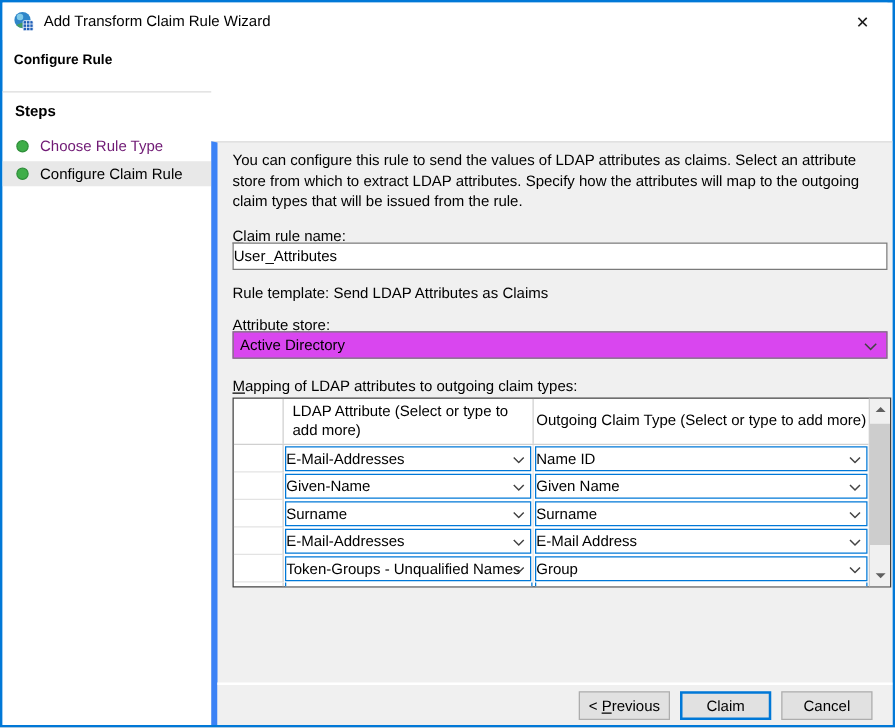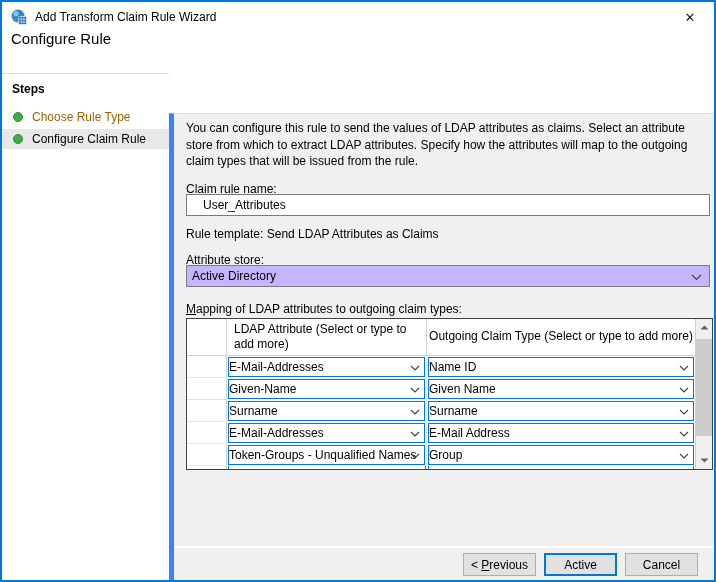--- a/index.html
+++ b/index.html
@@ -8,37 +8,37 @@
     border:2px solid #0078d7; background:#ffffff;
     font-family:"Liberation Sans", sans-serif; font-size:12px; color:#000;
     overflow:hidden;
   }
   
   .titlebar{position:absolute;top:0;left:0;right:4px;height:30px;display:flex;align-items:center;padding-left:9px;background:#fff;}
   .app-icon{width:16px;height:16px;flex:0 0 16px;}
   .win-title{margin-left:8px;}
   .close-btn{position:absolute;top:5px;right:9px;width:22px;height:22px;line-height:22px;text-align:center;font-size:13px;color:#1a1a1a;cursor:default;}
   
-  .page-heading{position:absolute;top:28px;left:9px;font-size:15px;font-weight:normal;}
+  .page-heading{position:absolute;top:40px;left:9px;font-size:11px;font-weight:bold;}
   
   .sidebar{position:absolute;left:0;top:71px;bottom:0;width:167px;background:#fff;border-top:1px solid #dcdcdc;}
   .steps-header{padding:8px 0 0 10px;font-weight:bold;}
   .step{display:flex;align-items:center;height:20px;padding-left:11px;}
   .step.first{margin-top:11px;}
   .step.active{background:#e8e8e8;margin-top:2px;}
   .dot{width:8px;height:8px;border-radius:50%;background:#3fae49;border:1px solid #2f8f3a;margin-right:9px;flex:0 0 8px;box-sizing:content-box;}
-  .step-link{color:#a16207;}
+  .step-link{color:#701a75;}
   
   .content{position:absolute;left:167px;top:71px;right:0;bottom:0;background:#f0f0f0;border-left:5px solid #3b82f6;border-top:1px solid #dcdcdc;margin-top:40px;}
   .desc{position:absolute;top:6px;left:12px;width:528px;line-height:16.5px;}
   .lbl-claim{position:absolute;top:68px;left:12px;}
-  .claim-input{position:absolute;top:80px;left:12px;width:524px;height:22px;box-sizing:border-box;border:1px solid #7a7a7a;background:#fff;font:inherit;padding:0 16px;outline:none;}
+  .claim-input{position:absolute;top:80px;left:12px;width:524px;height:22px;box-sizing:border-box;border:1px solid #7a7a7a;background:#fff;font:inherit;padding:0 0;outline:none;}
   .rule-template{position:absolute;top:113px;left:12px;}
   .lbl-store{position:absolute;top:139px;left:12px;}
-  .store-combo{position:absolute;top:151px;left:12px;width:524px;height:22px;box-sizing:border-box;border:1px solid #7a7a7a;background:#c4b5fd;line-height:20px;padding-left:5px;}
+  .store-combo{position:absolute;top:151px;left:12px;width:524px;height:22px;box-sizing:border-box;border:1px solid #7a7a7a;background:#d946ef;line-height:20px;padding-left:5px;}
   .store-combo .chev{position:absolute;right:7px;top:8px;}
   .lbl-mapping{position:absolute;top:188px;left:12px;}
   u{text-decoration:underline;}
   
   .maptable{position:absolute;top:204px;left:12px;width:527px;height:152px;box-sizing:border-box;border:1px solid #404040;background:#fff;display:flex;}
   .tmain{flex:1;overflow:hidden;display:flex;flex-direction:column;}
   .thead{display:flex;height:37px;border-bottom:1px solid #d0d0d0;box-sizing:border-box;flex:0 0 37px;}
   .tsel{width:40px;flex:0 0 40px;border-right:1px solid #d0d0d0;box-sizing:border-box;}
   .th1{width:200px;flex:0 0 200px;border-right:1px solid #d0d0d0;box-sizing:border-box;padding:3px 4px 0 7px;line-height:15px;}
   .th2{flex:1;text-align:center;padding-top:10px;}
@@ -211,18 +211,18 @@
         <div class="sb-btn sb-down">
           <svg width="9" height="5" viewBox="0 0 9 5">
               <path d="M0.5 0.5 L8.5 0.5 L4.5 4.5 Z" fill="#606060"></path>
             </svg>
         </div>
       </div>
     </div>
 
     <div class="footer">
       <button class="btn"><span>&lt; </span><u>P</u><span>revious</span></button>
-      <button class="btn default">Active</button>
+      <button class="btn default">Claim</button>
       <button class="btn">Cancel</button>
     </div>
 
   </div>
 </div>
 
 </body></html>

